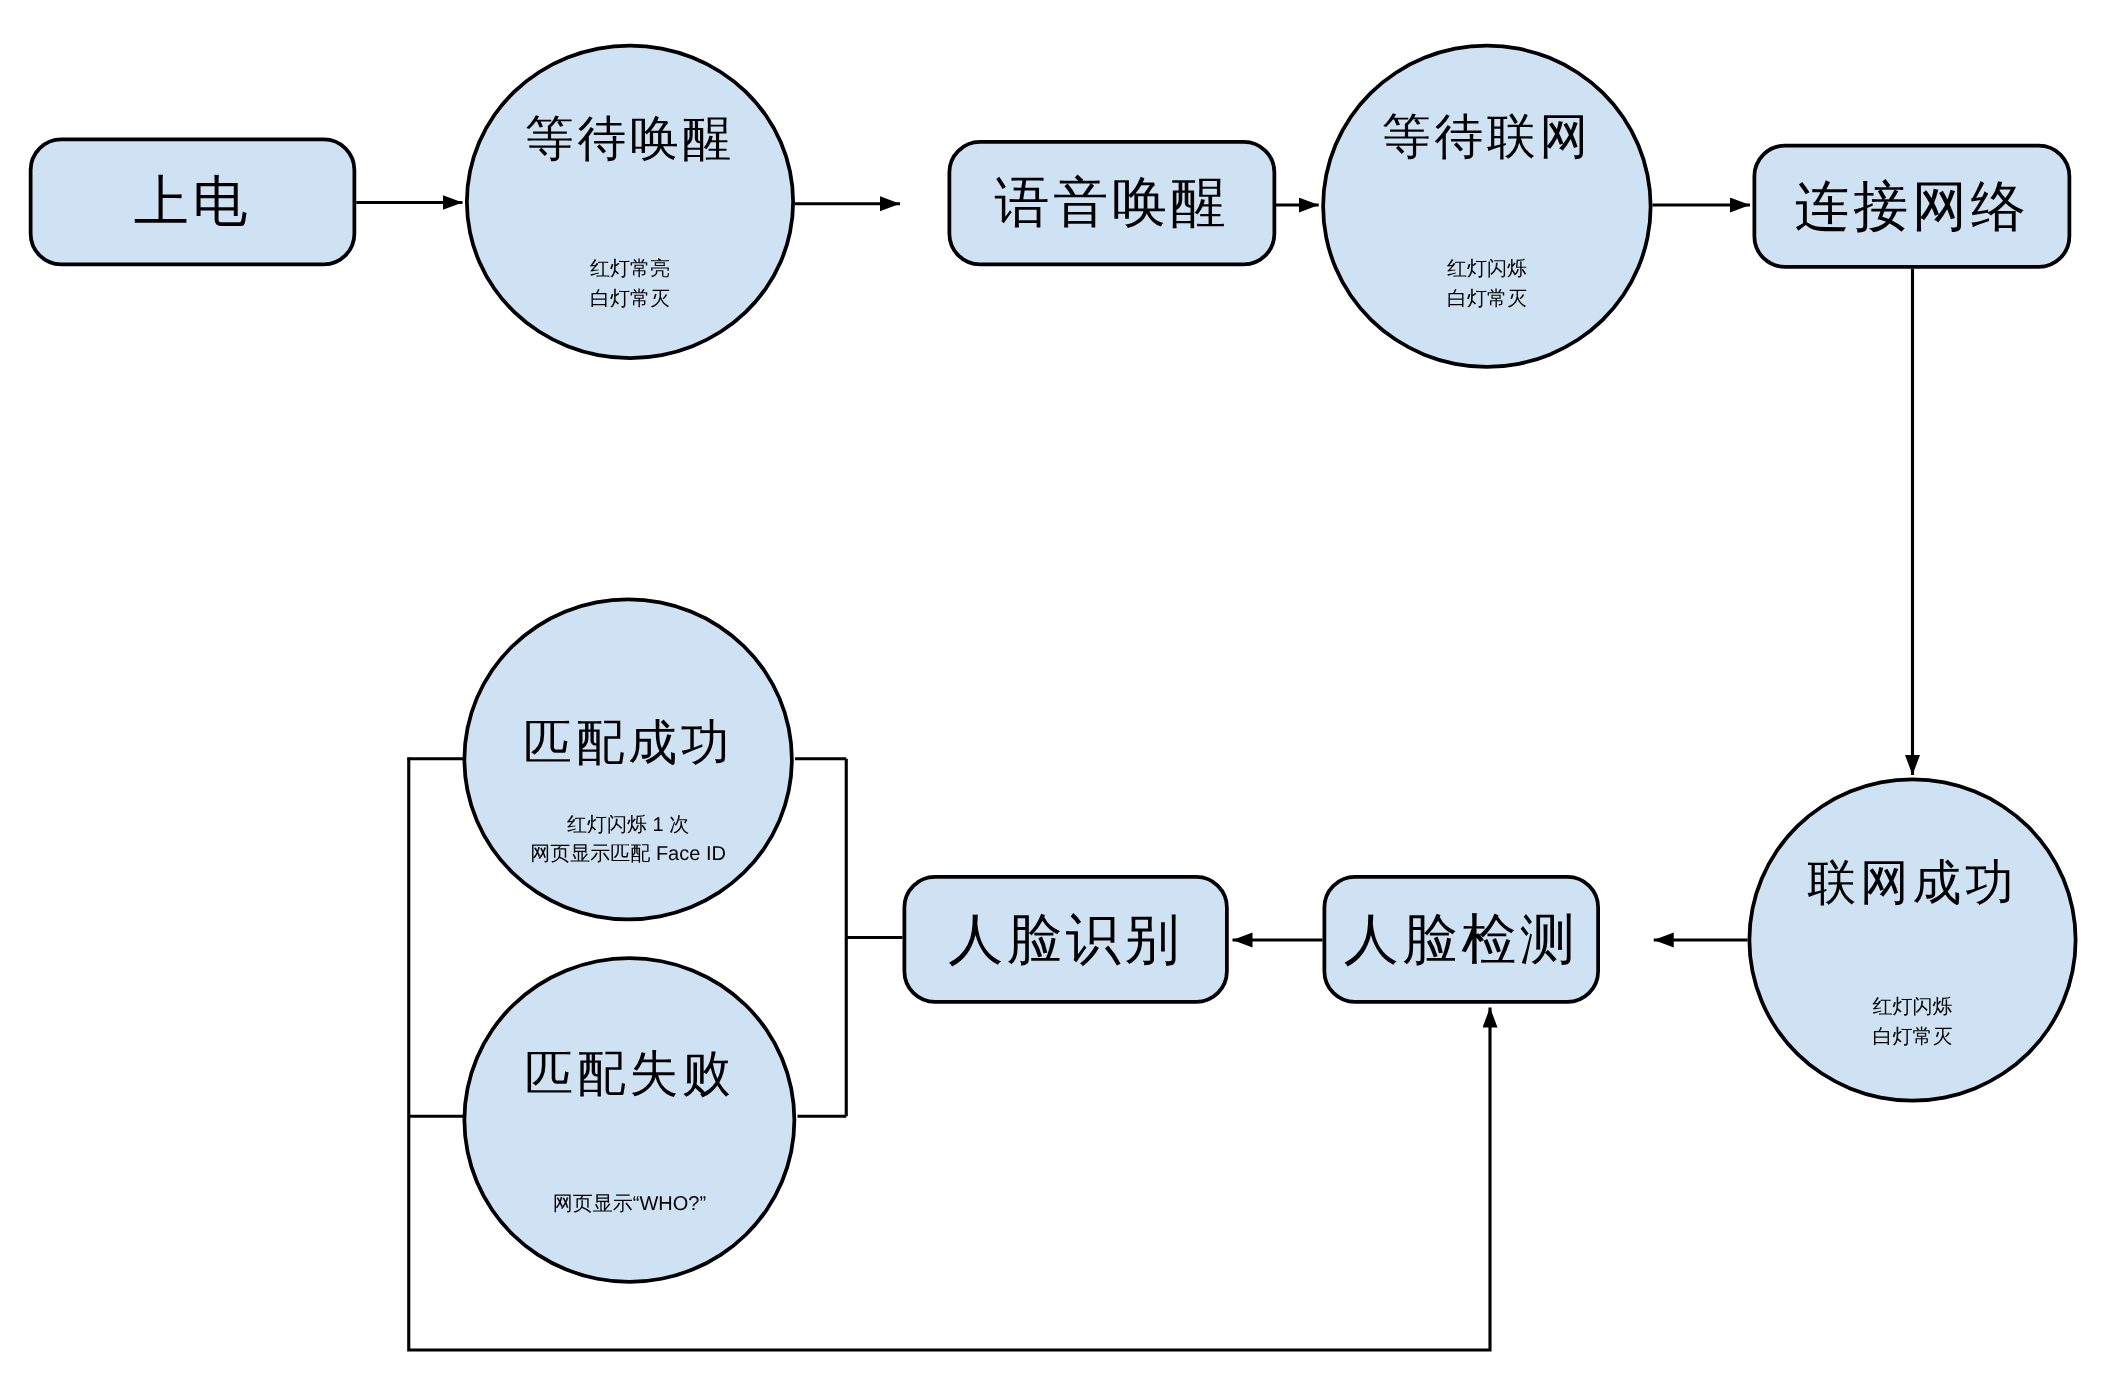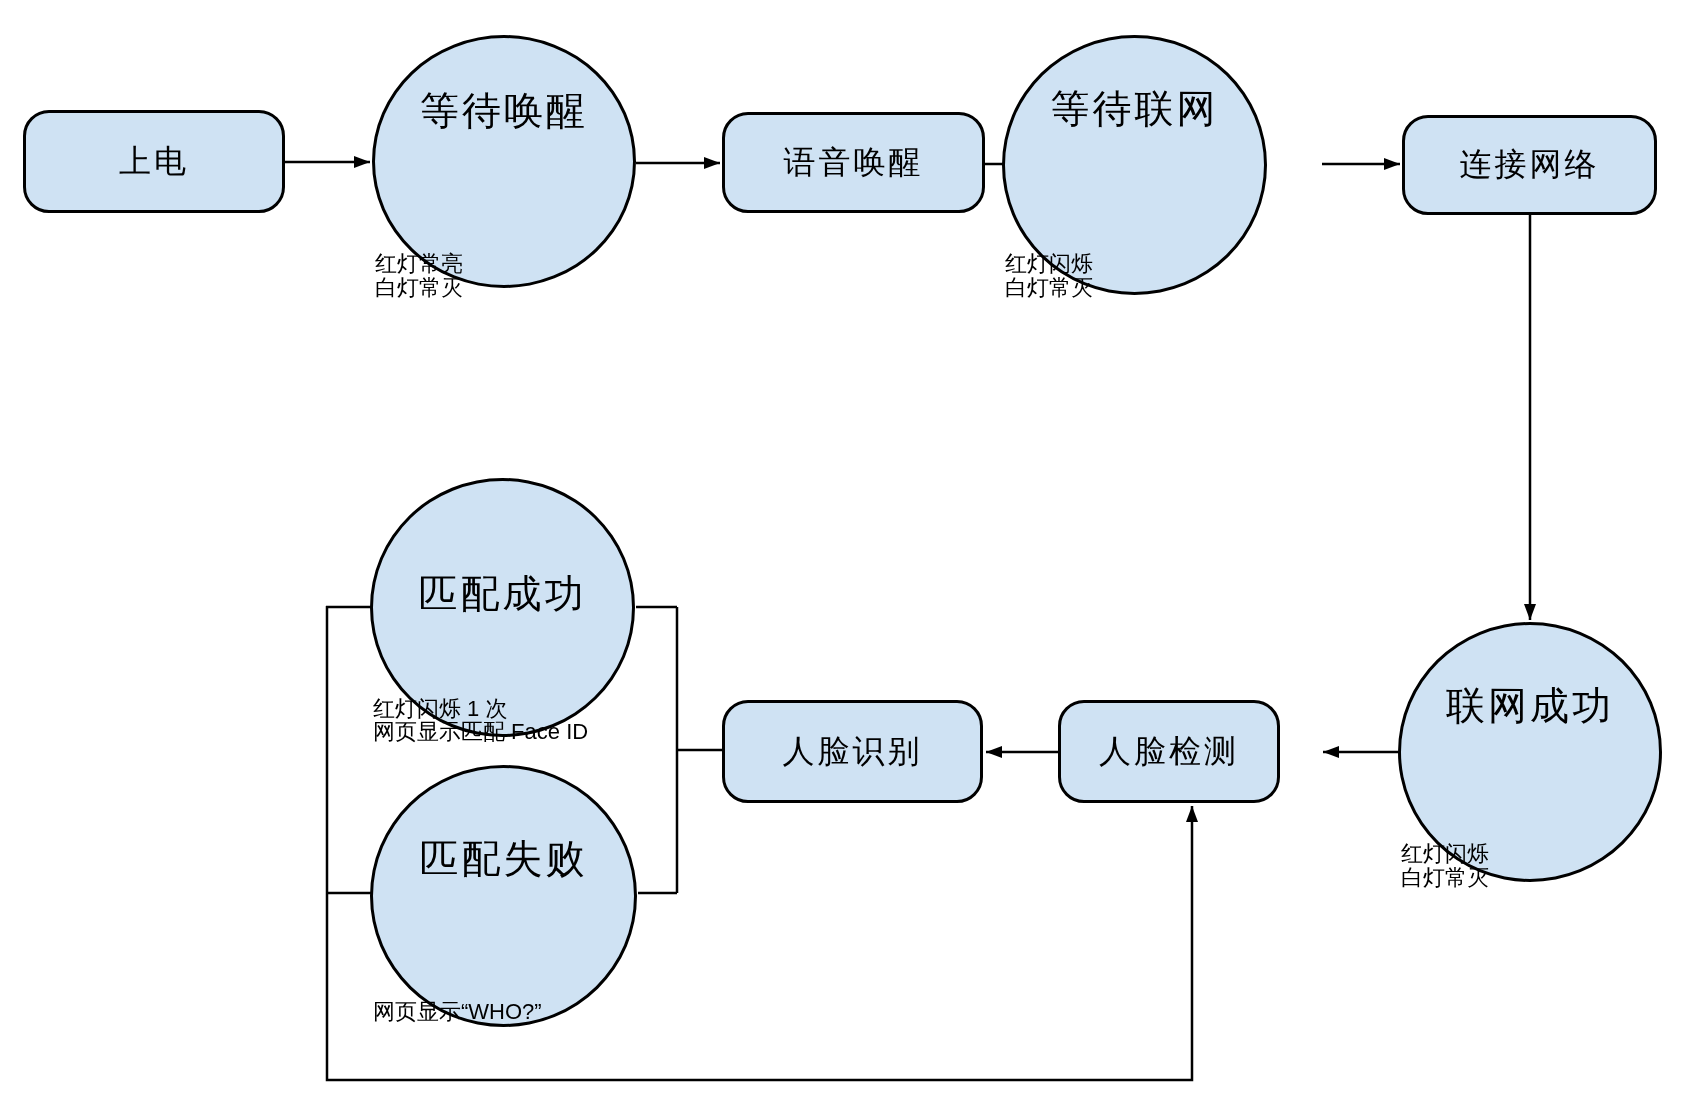--- a/index.html
+++ b/index.html
@@ -28,47 +28,46 @@
   .node {
     position: absolute;
     background: var(--node-fill, #cfe2f3);
     border: 3px solid var(--node-border, #000);
   }
   .rect {
     border-radius: 26px;
     display: flex;
     align-items: center;
     justify-content: center;
-    font-size: 32px;
+    font-size: 44px;
     letter-spacing: 3px;
   }
   .circle { border-radius: 50%; }
   .circle .title {
     position: absolute;
     width: 100%;
     text-align: center;
     font-size: 39px;
     letter-spacing: 3px;
     top: 46px;
   }
   .circle .notes {
     position: absolute;
     width: 100%;
-    text-align: left;
-    font-size: 22px;
+    text-align: center;
+    font-size: 16px;
     line-height: 24px;
     top: 166px;
-    margin-top: 48px;
   }
 
   
   #n-power-on        { left: 23px;   top: 110px; width: 262px; height: 103px; }
   #n-wait-wake       { left: 372px;  top: 35px;  width: 264px; height: 253px; }
-  #n-voice-wake      { left: 722px;  top: 112px; width: 263px; height: 101px; }
-  #n-wait-network    { left: 1002px; top: 35px;  width: 265px; height: 260px; text-decoration: underline; }
+  #n-voice-wake      { left: 758px;  top: 112px; width: 263px; height: 101px; }
+  #n-wait-network    { left: 1057px; top: 35px;  width: 265px; height: 260px; text-decoration: underline; }
   #n-connect-network { left: 1402px; top: 115px; width: 255px; height: 100px; }
   #n-network-success { left: 1398px; top: 622px; width: 264px; height: 260px; }
   #n-face-detect     { left: 1058px; top: 700px; width: 222px; height: 103px; }
   #n-face-recognize  { left: 722px;  top: 700px; width: 261px; height: 103px; }
   #n-match-success   { left: 370px;  top: 478px; width: 265px; height: 259px; }
   #n-match-fail      { left: 370px;  top: 765px; width: 267px; height: 262px; }
 
   #n-wait-network .title    { top: 44px; }
   #n-network-success .title { top: 54px; }
   #n-network-success .notes { top: 169px; }

